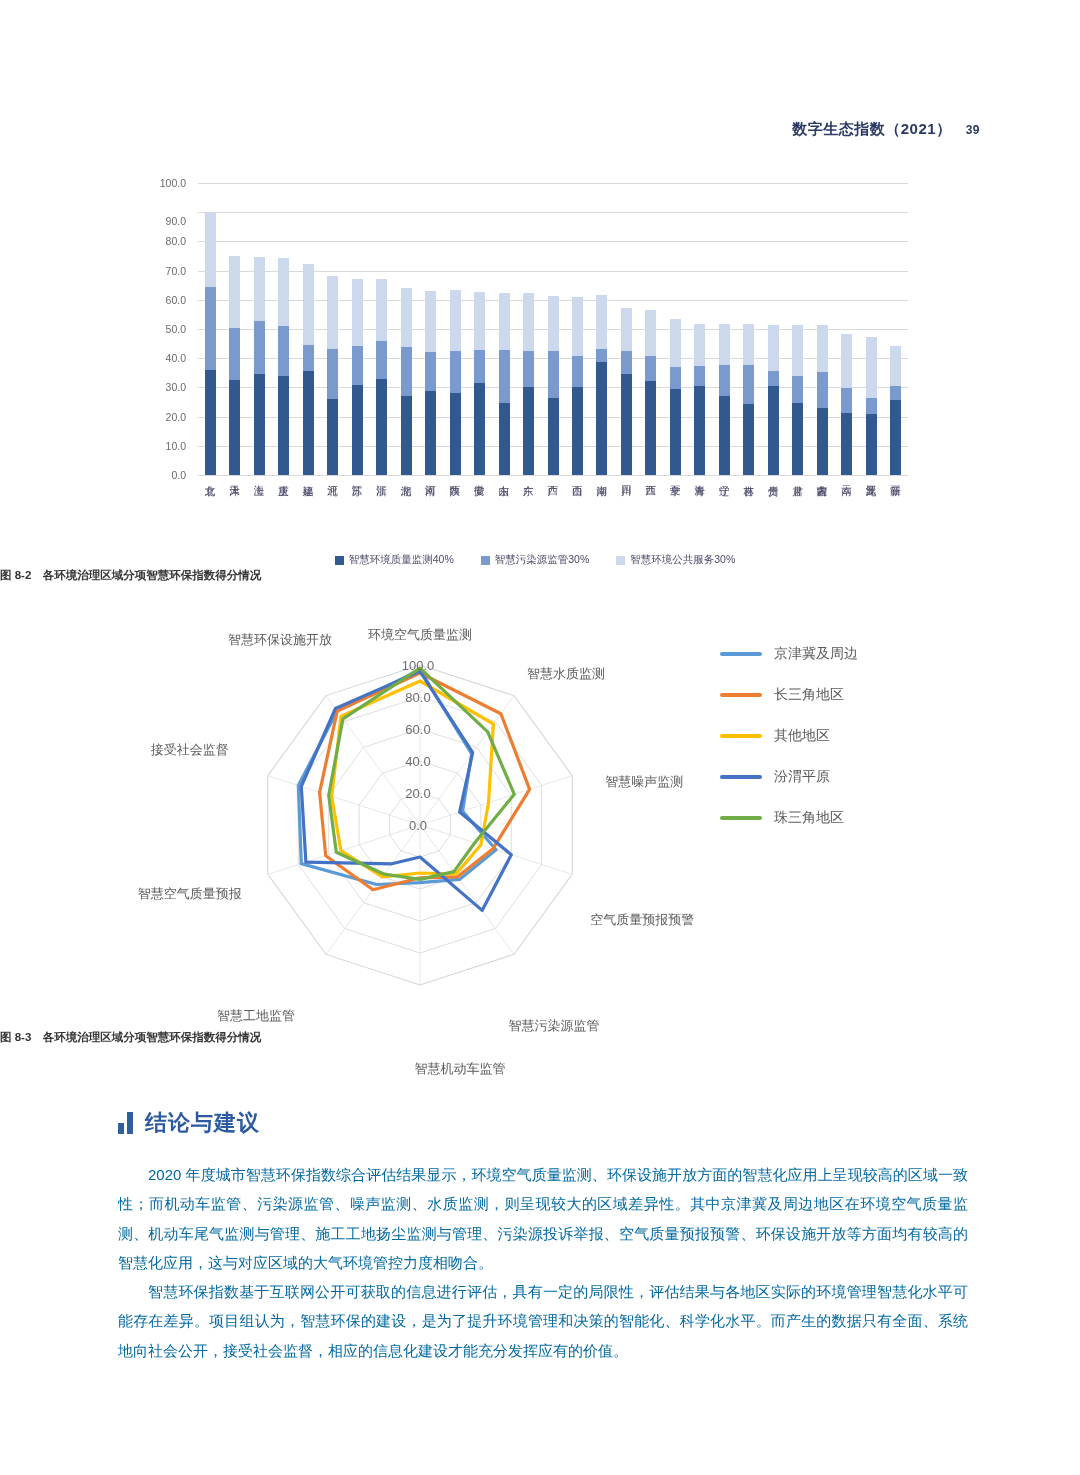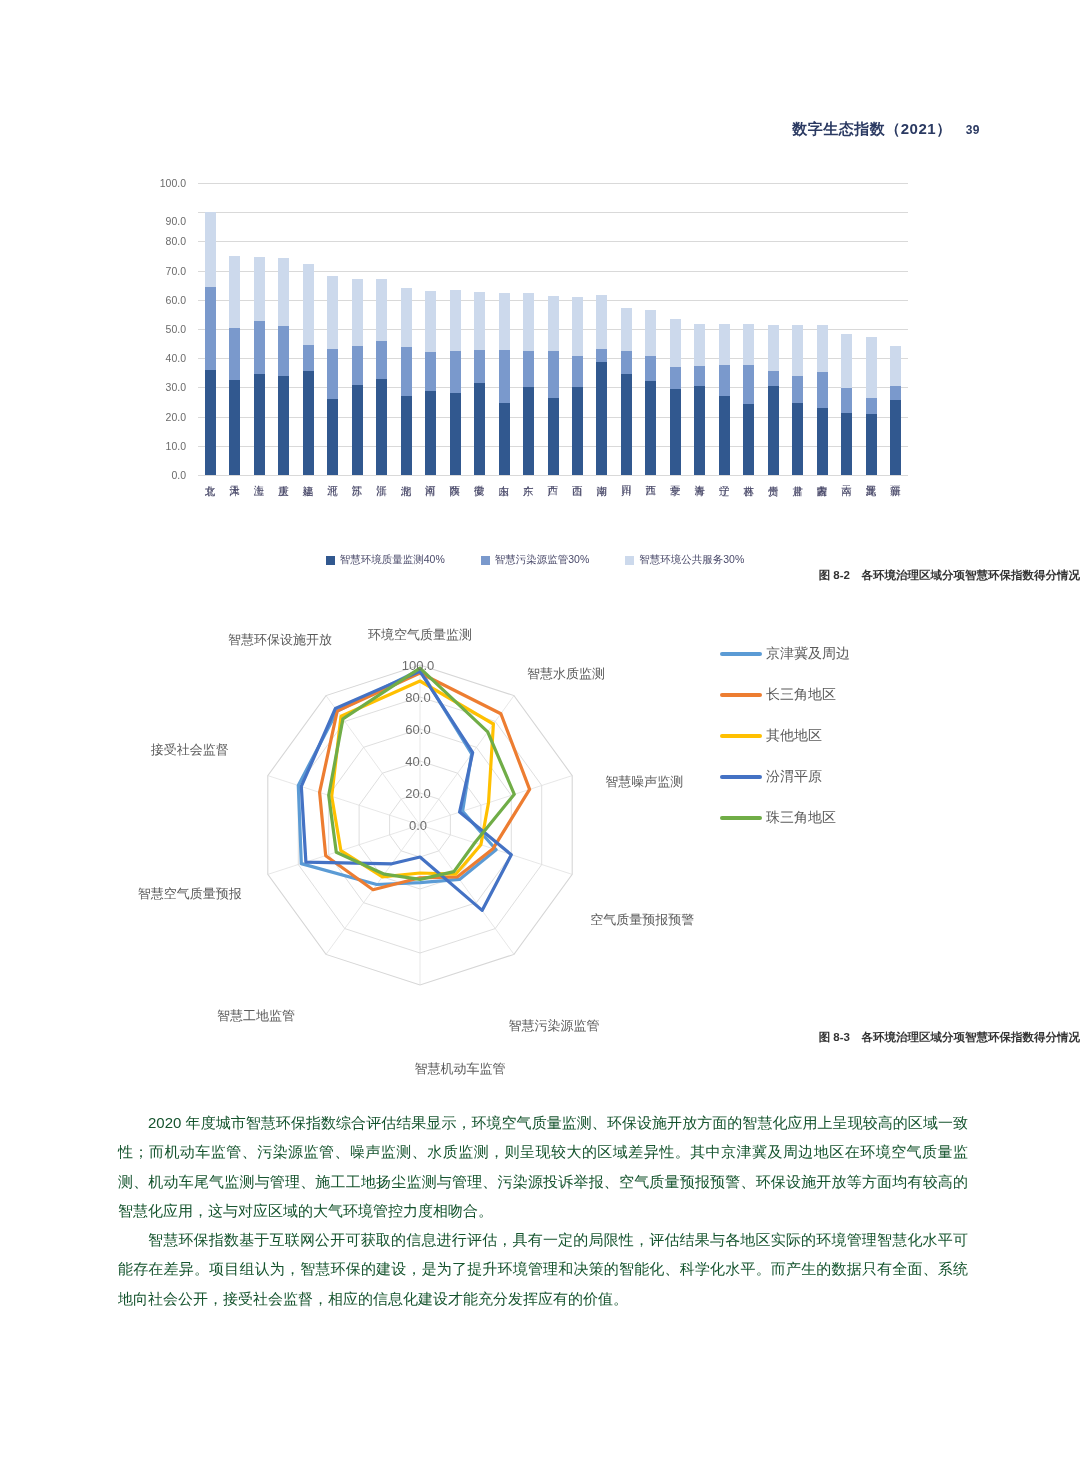--- a/index.html
+++ b/index.html
@@ -120,31 +120,31 @@
     line-height: 1;
   }
 
   .legend1 {
     position: absolute;
     left: 0;
     right: 0;
     top: 378px;
     display: flex;
     justify-content: center;
-    gap: 36px;
+    gap: 27px;
     font-size: 10.5px;
     color: #4a4a6a;
   }
   .legend1 .item { display: flex; align-items: center; gap: 5px; }
   .legend1 .swatch { width: 9px; height: 9px; display: inline-block; }
 
   .caption {
     position: absolute;
     width: 100%;
-    text-align: right;
+    text-align: left;
     font-size: 11.5px;
     color: #333;
     font-weight: bold;
   }
   #cap82 { top: 568px; left: 0; }
   #cap83 { top: 1030px; left: 0; }
 
   
   .fig2 {
     position: absolute;
@@ -168,21 +168,21 @@
     transform: translate(-50%, -50%);
   }
   .legend2 {
     position: absolute;
     left: 600px;
     top: 20px;
     display: flex;
     flex-direction: column;
     gap: 23px;
   }
-  .legend2 .item { display: flex; align-items: center; gap: 4px; }
+  .legend2 .item { display: flex; align-items: center; gap: 12px; }
   .legend2 .line { width: 42px; height: 4px; border-radius: 2px; display: inline-block; }
   .legend2 .lbl { font-size: 14px; color: #5a5a5a; }
 
   
   .section {
     position: absolute;
     left: 118px;
     top: 1108px;
     width: 850px;
   }
@@ -200,21 +200,21 @@
     font-size: 22px;
     font-weight: bold;
     color: #2b5aa0;
     letter-spacing: 1px;
   }
   .para {
     font-size: 15px;
     line-height: 1.95;
     text-align: justify;
     text-indent: 2em;
-    color: #14532d;
+    color: #0369a1;
     margin: 0 0 0 0;
   }
 </style>
 </head>
 <body>
 
 <div class="page-header">
   <span>数字生态指数（2021）</span>
   <span class="pg-num">39</span>
 </div>
@@ -561,15 +561,22 @@
       </div>
       <div class="item">
         <span class="line" style="background: rgb(112, 173, 71);"></span>
         <span class="lbl">珠三角地区</span>
       </div>
     </div>
 </div>
 <div class="caption" id="cap83">图 8-3　各环境治理区域分项智慧环保指数得分情况</div>
 
 <div class="section">
+  <div class="section-head">
+    <span class="bars-icon">
+      <i class="b1"></i>
+        <i class="b2"></i>
+    </span>
+    <span class="section-title">结论与建议</span>
+  </div>
   <p class="para">2020 年度城市智慧环保指数综合评估结果显示，环境空气质量监测、环保设施开放方面的智慧化应用上呈现较高的区域一致性；而机动车监管、污染源监管、噪声监测、水质监测，则呈现较大的区域差异性。其中京津冀及周边地区在环境空气质量监测、机动车尾气监测与管理、施工工地扬尘监测与管理、污染源投诉举报、空气质量预报预警、环保设施开放等方面均有较高的智慧化应用，这与对应区域的大气环境管控力度相吻合。</p>
   <p class="para">智慧环保指数基于互联网公开可获取的信息进行评估，具有一定的局限性，评估结果与各地区实际的环境管理智慧化水平可能存在差异。项目组认为，智慧环保的建设，是为了提升环境管理和决策的智能化、科学化水平。而产生的数据只有全面、系统地向社会公开，接受社会监督，相应的信息化建设才能充分发挥应有的价值。</p>
 </div>
 
 </body></html>

